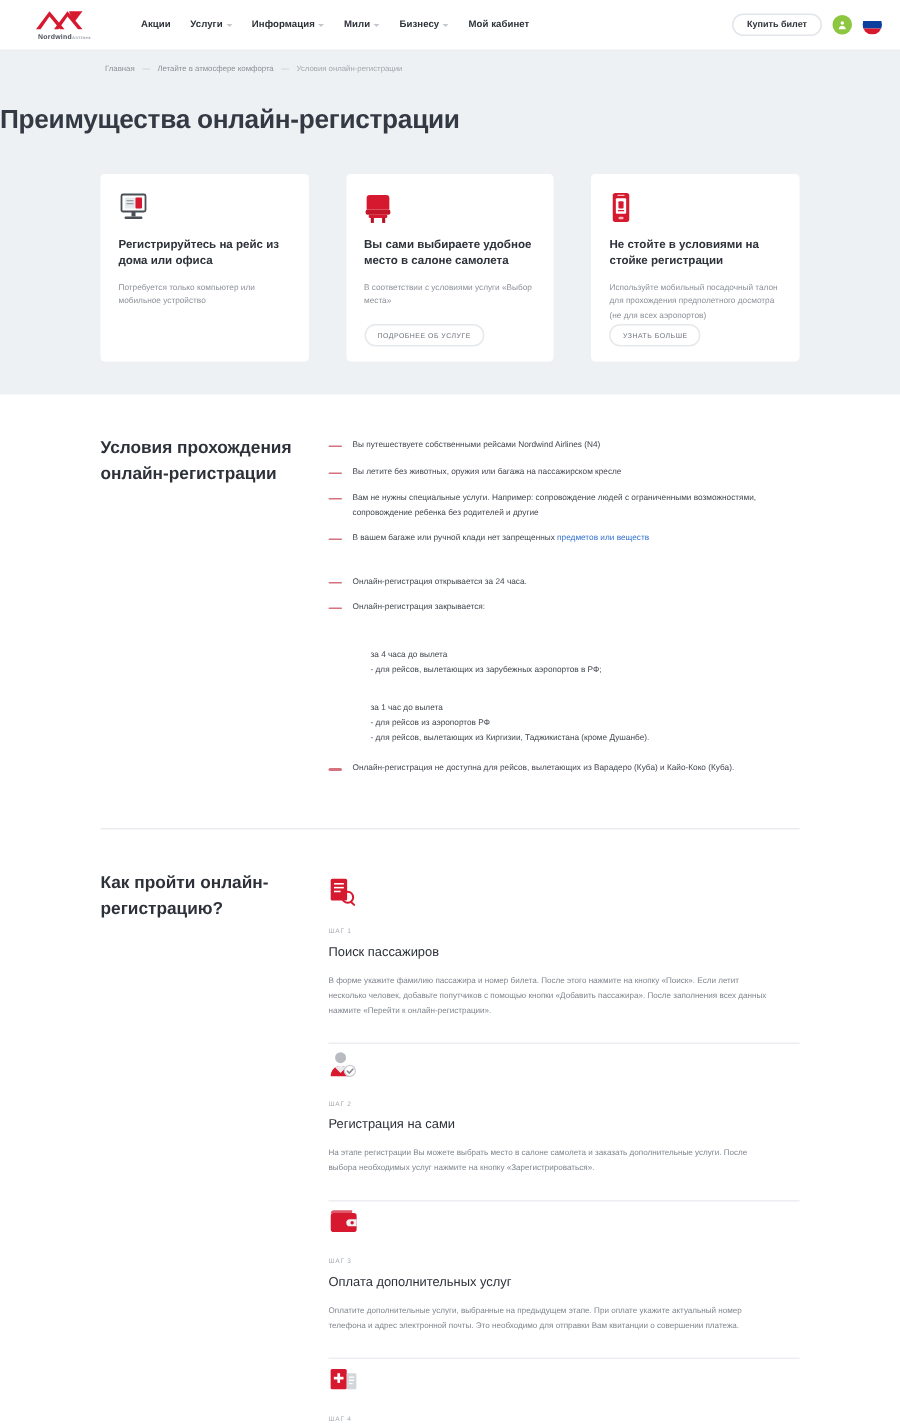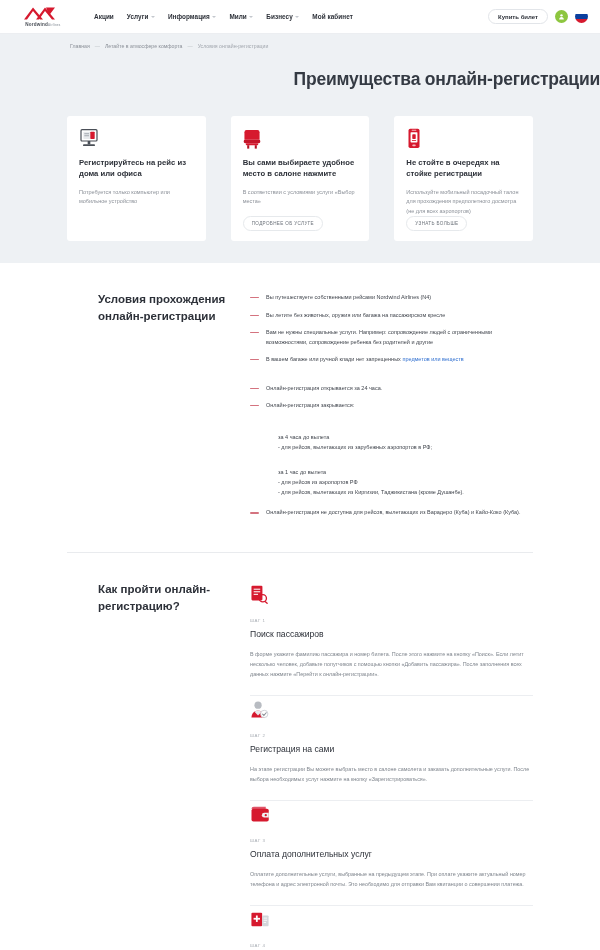--- a/index.html
+++ b/index.html
@@ -106,21 +106,21 @@
     gap: 5px;
     padding: 9px 0 0 70px;
     font-size: 5.2px;
     color: #8b9098;
   }
   .crumbs .c-link { color: #8b9098; cursor: pointer; white-space: nowrap; }
   .crumbs .c-cur { color: #a2a7ae; white-space: nowrap; }
   .crumbs .dash { color: #b9bec4; }
 
   .hero-title {
-    text-align: right;
+    text-align: left;
     font-size: 17.5px;
     font-weight: 700;
     color: #343a43;
     letter-spacing: -.2px;
     margin-top: 20px;
   }
 
   .cards {
     display: flex;
     gap: 25px;
@@ -159,21 +159,21 @@
     padding: 4px 8px;
     font-size: 4.6px;
     letter-spacing: .35px;
     color: #6d737b;
     cursor: pointer;
     white-space: nowrap;
   }
 
   
   .section {
-    padding: 28px 67px 0 98px;
+    padding: 28px 67px 0 67px;
     display: flex;
   }
   .section-title {
     width: 152px;
     flex: 0 0 152px;
     font-size: 11.5px;
     font-weight: 700;
     line-height: 1.5;
     color: #2d3139;
     padding-right: 14px;
@@ -334,37 +334,37 @@
     <div class="card">
       <div class="card-icon">
         <svg width="18" height="22" viewBox="0 0 26 32">
           <path d="M5 3 h16 a3 3 0 0 1 3 3 v11 h-22 v-11 a3 3 0 0 1 3 -3 z" fill="#d6192e"></path>
           <rect x="1" y="17" width="24" height="5" rx="2" fill="#c4162a"></rect>
           <rect x="4" y="22" width="18" height="3.2" rx="1.2" fill="#d6192e"></rect>
           <rect x="6" y="25" width="3" height="5" fill="#b31324"></rect>
           <rect x="17" y="25" width="3" height="5" fill="#b31324"></rect>
         </svg>
       </div>
-      <div class="card-title">Вы сами выбираете удобное место в салоне нажмите</div>
+      <div class="card-title">Вы сами выбираете удобное место в салоне самолета</div>
       <div class="card-desc">В соответствии с условиями услуги «Выбор места»</div>
       <button class="card-btn">ПОДРОБНЕЕ ОБ УСЛУГЕ</button>
     </div>
 
     <div class="card">
       <div class="card-icon">
         <svg width="16" height="22" viewBox="0 0 22 32">
           <rect x="3" y="1" width="16" height="28" rx="2.5" fill="#d6192e"></rect>
           <rect x="6" y="6" width="10" height="15" rx="1" fill="#ffffff"></rect>
           <rect x="8.5" y="9" width="5" height="7" rx="1" fill="#d6192e"></rect>
           <rect x="8" y="17.5" width="6" height="1.2" fill="#d6192e"></rect>
           <rect x="7.5" y="2.6" width="7" height="1.3" rx=".6" fill="#f3b8c0"></rect>
           <rect x="8.5" y="24" width="5" height="2.5" rx="1.2" fill="#f3b8c0"></rect>
         </svg>
       </div>
-      <div class="card-title">Не стойте в очередях на стойке регистрации</div>
+      <div class="card-title">Не стойте в условиями на стойке регистрации</div>
       <div class="card-desc">Используйте мобильный посадочный талон для прохождения предполетного досмотра (не для всех аэропортов)</div>
       <button class="card-btn">УЗНАТЬ БОЛЬШЕ</button>
     </div>
 
   </div>
 </div>
 
 <div class="section">
   <div class="section-title">Условия прохождения онлайн-регистрации</div>
 

